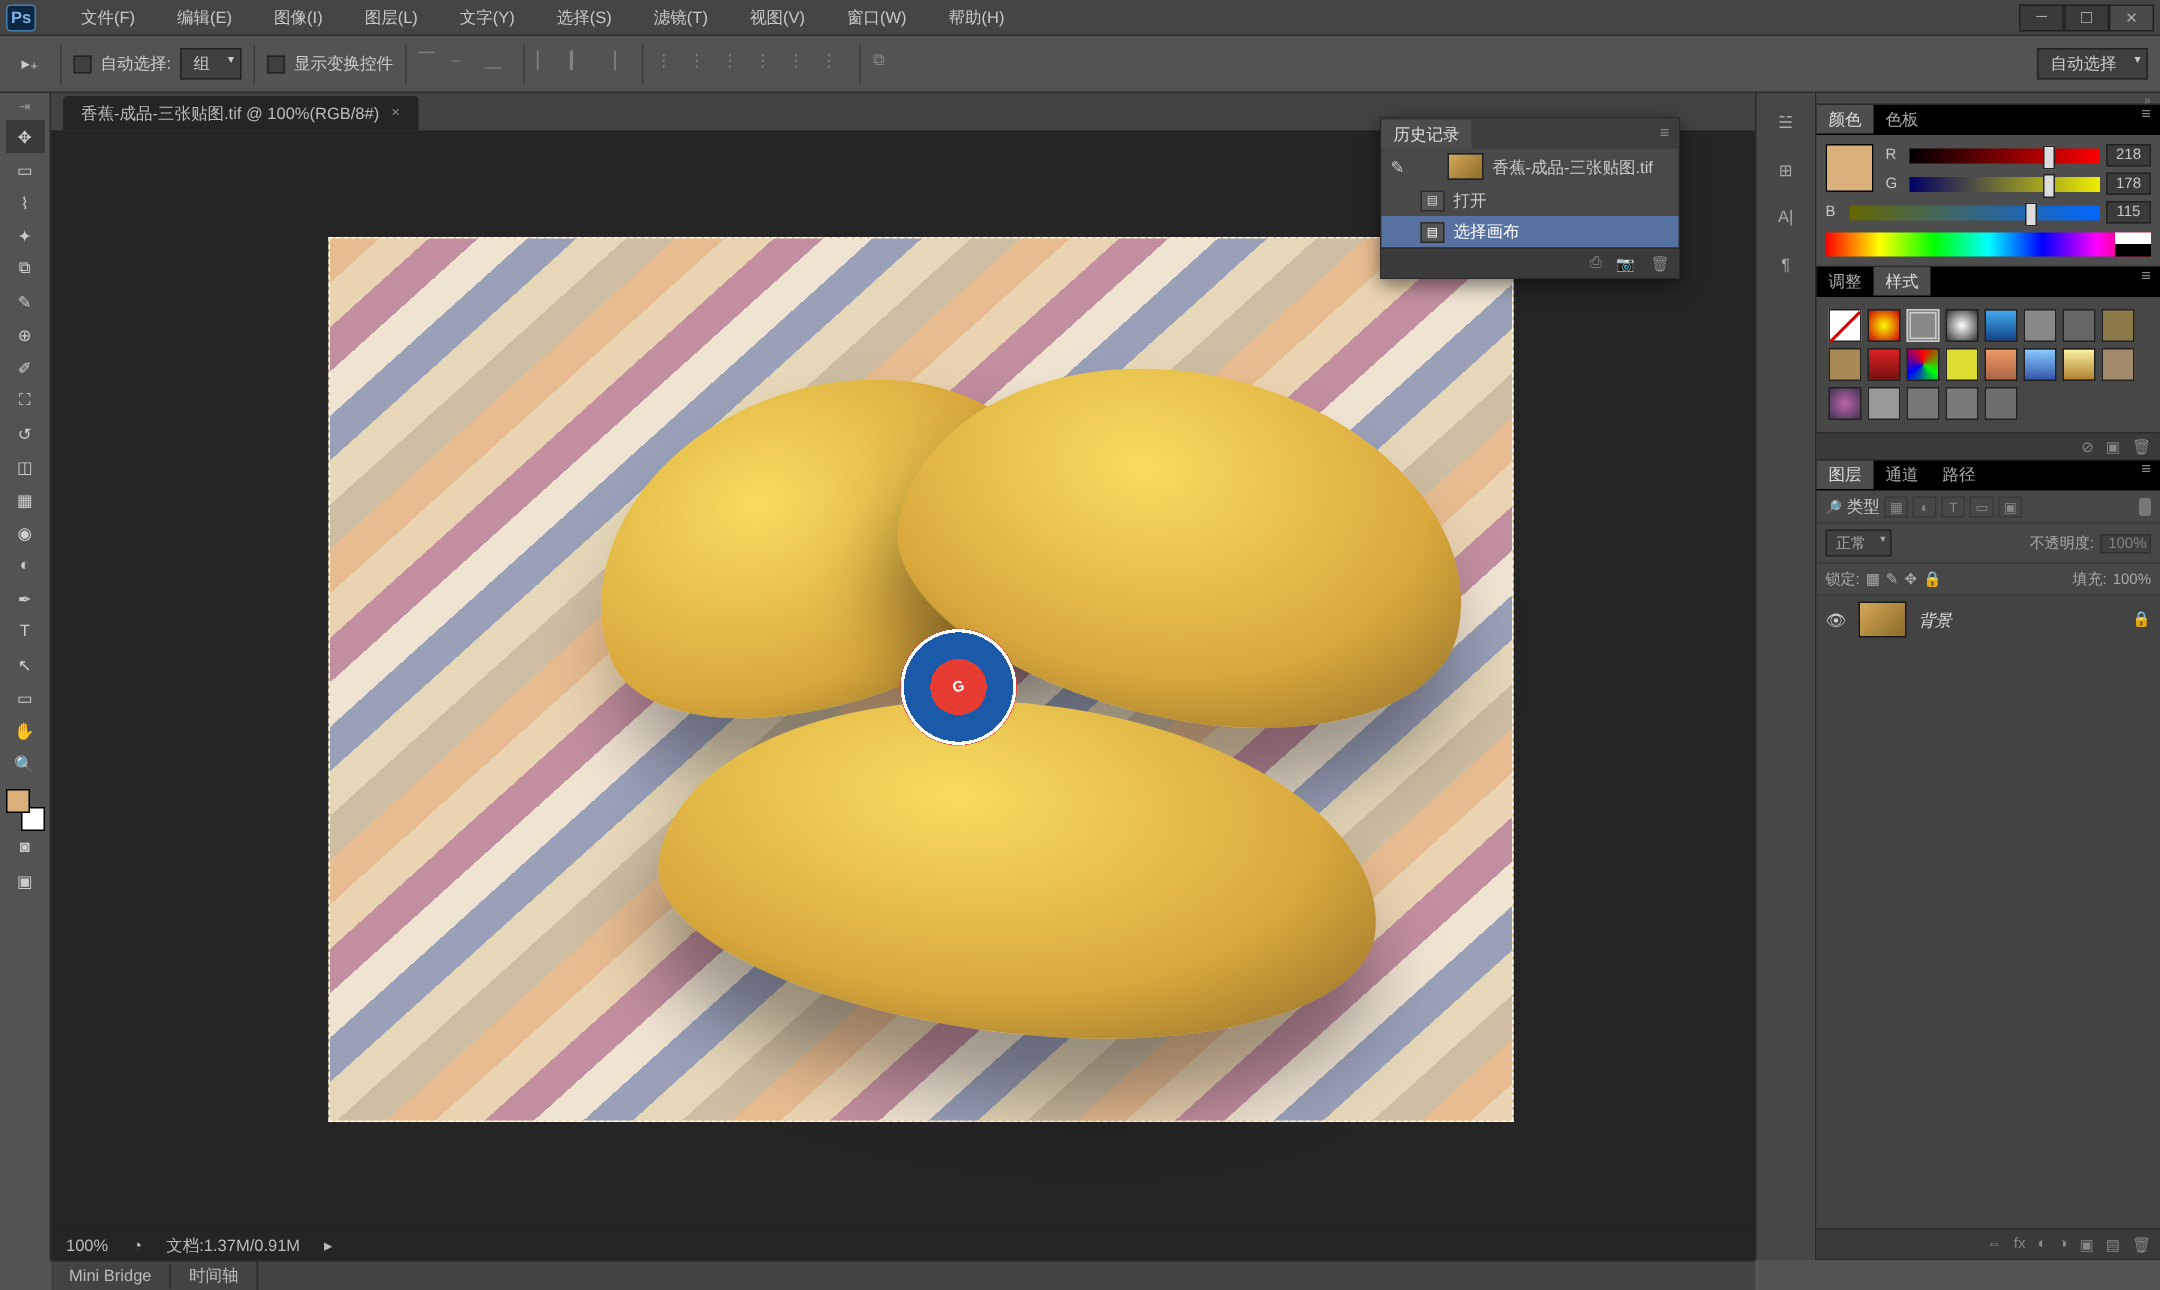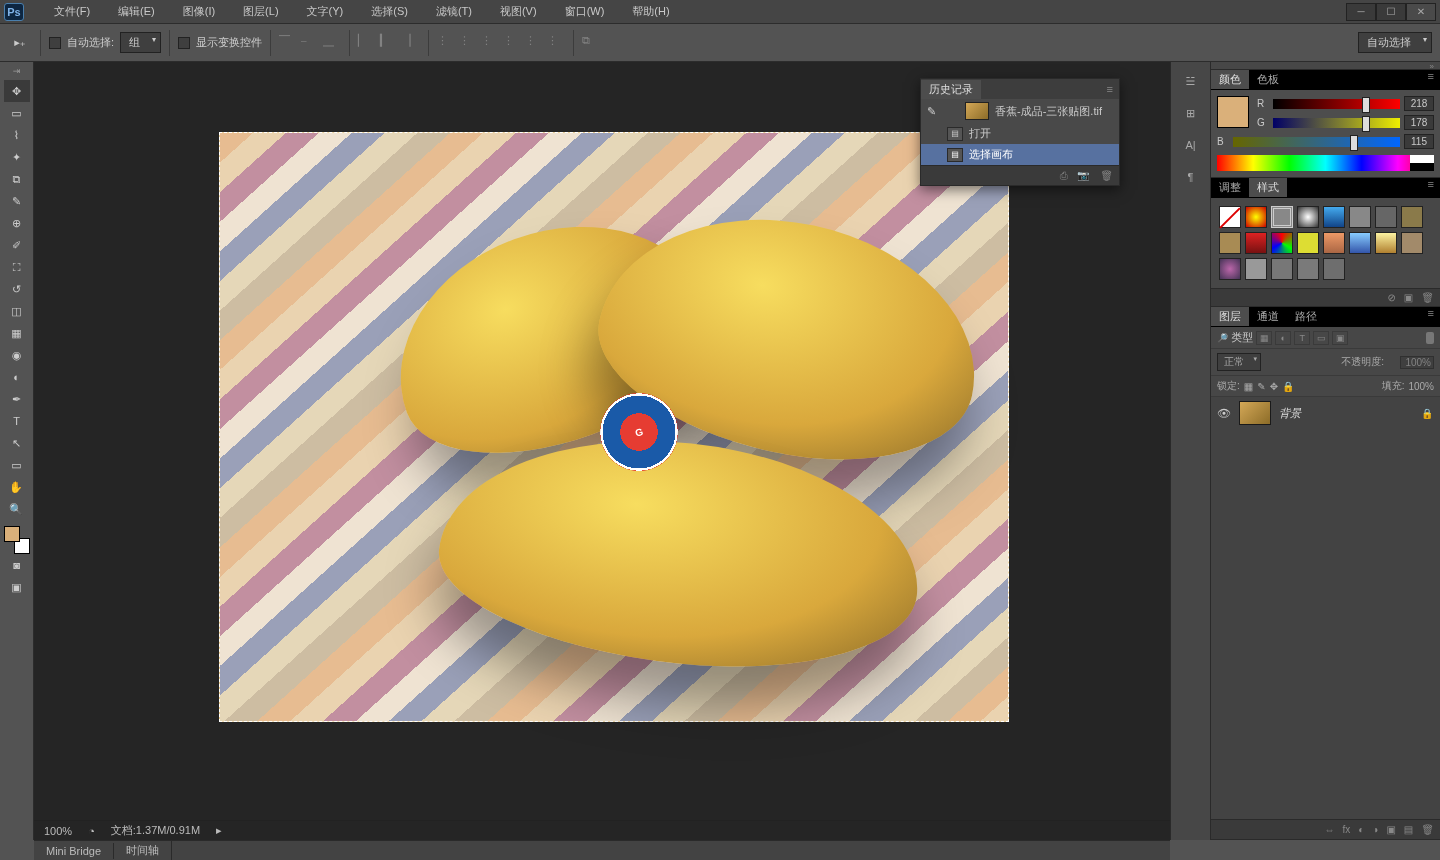--- a/index.html
+++ b/index.html
@@ -68,21 +68,21 @@
 .slider-row .bar.b { background: linear-gradient(to right, #660, #06f); }
 .slider-row .bar::after { content:""; position:absolute; top:-2px; width:6px; height:14px; background:#ddd; border:1px solid #222; left: 70%; }
 .slider-row .val { width: 30px; background: #3a3a3a; border: 1px solid #222; text-align: center; padding: 1px; }
 .spectrum { height: 16px; background: linear-gradient(to right, #f00, #ff0, #0f0, #0ff, #00f, #f0f, #f00); margin-top: 6px; position: relative; }
 .spectrum::after { content:""; position:absolute; right:0; top:0; width:24px; height:16px; background: linear-gradient(to bottom, #fff 50%, #000 50%); }
 
 .styles-body { display: flex; flex-wrap: wrap; gap: 4px; padding: 8px; }
 .st { width: 22px; height: 22px; border: 1px solid #222; }
 .styles-foot { height: 18px; background: #3a3a3a; display: flex; justify-content: flex-end; gap: 8px; padding: 0 6px; align-items: center; color: #888; font-size: 10px; border-top: 1px solid #2a2a2a; }
 
-.layer-opts { display: flex; align-items: center; gap: 16px; padding: 4px 6px; font-size: 10px; color: #aaa; border-bottom: 1px solid #3a3a3a; flex-wrap: wrap; }
+.layer-opts { display: flex; align-items: center; gap: 4px; padding: 4px 6px; font-size: 10px; color: #aaa; border-bottom: 1px solid #3a3a3a; flex-wrap: wrap; }
 .layer-opts .drop { background: #3f3f3f; border: 1px solid #222; padding: 1px 16px 1px 6px; position: relative; min-width: 40px; }
 .layer-opts .drop::after { content:"▾"; position:absolute; right:3px; font-size:7px; }
 .layer-opts .field { background:#3a3a3a; border:1px solid #222; padding:0 2px; min-width:34px; text-align:right; opacity:0.6; }
 .layer-filter-row { display:flex; align-items:center; gap:3px; padding:3px 6px; border-bottom: 1px solid #3a3a3a; }
 .lf-ic { width:16px; height:14px; border:1px solid #3a3a3a; color:#888; font-size:9px; display:flex; align-items:center; justify-content:center; }
 .lock-row { display:flex; align-items:center; gap:4px; padding:3px 6px; border-bottom:1px solid #3a3a3a; font-size:10px; color:#aaa; }
 .layer-list { flex:1; background: #434343; min-height: 120px; }
 .layer-item { display:flex; align-items:center; gap:8px; padding: 4px 6px; }
 .layer-item .eye { width:14px; color:#ccc; }
 .layer-item .thumb { width: 32px; height: 24px; background: linear-gradient(135deg,#d4a857,#8c6c28); border:1px solid #1a1a1a; }
@@ -185,20 +185,26 @@
     <div class="tool">🔍</div>
     <div class="fgbg">
       <div class="fg"></div>
       <div class="bg"></div>
     </div>
     <div class="tool">◙</div>
     <div class="tool">▣</div>
   </div>
 
   <div class="doc-area">
+    <div class="doc-tabs">
+      <div class="doc-tab">
+        <span>香蕉-成品-三张贴图.tif @ 100%(RGB/8#)</span>
+        <span class="x">×</span>
+      </div>
+    </div>
     <div class="canvas-wrap">
       <div class="canvas">
         <div class="banana b1"></div>
         <div class="banana b2"></div>
         <div class="banana b3"></div>
         <div class="sticker">G</div>
       </div>
     </div>
     <div class="status">
       <span>100%</span>

